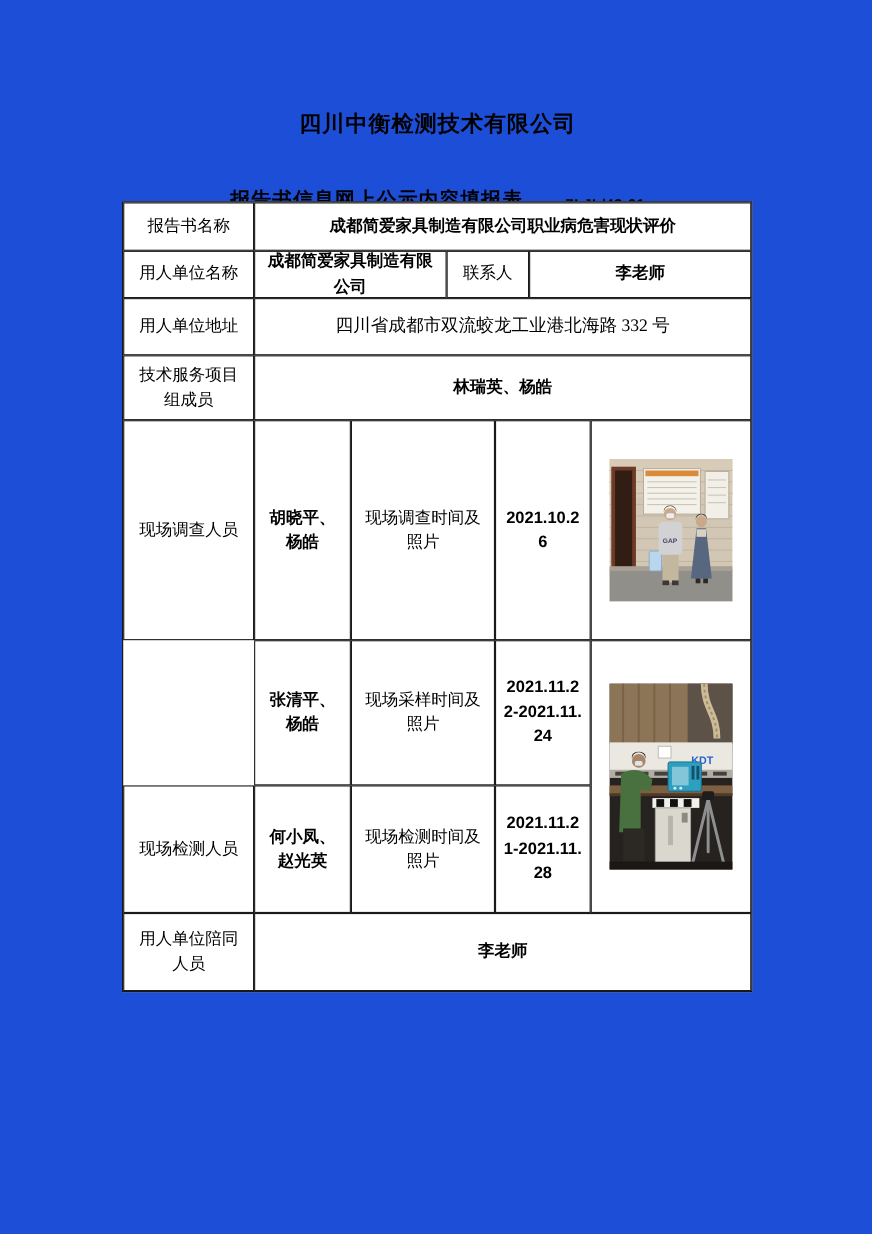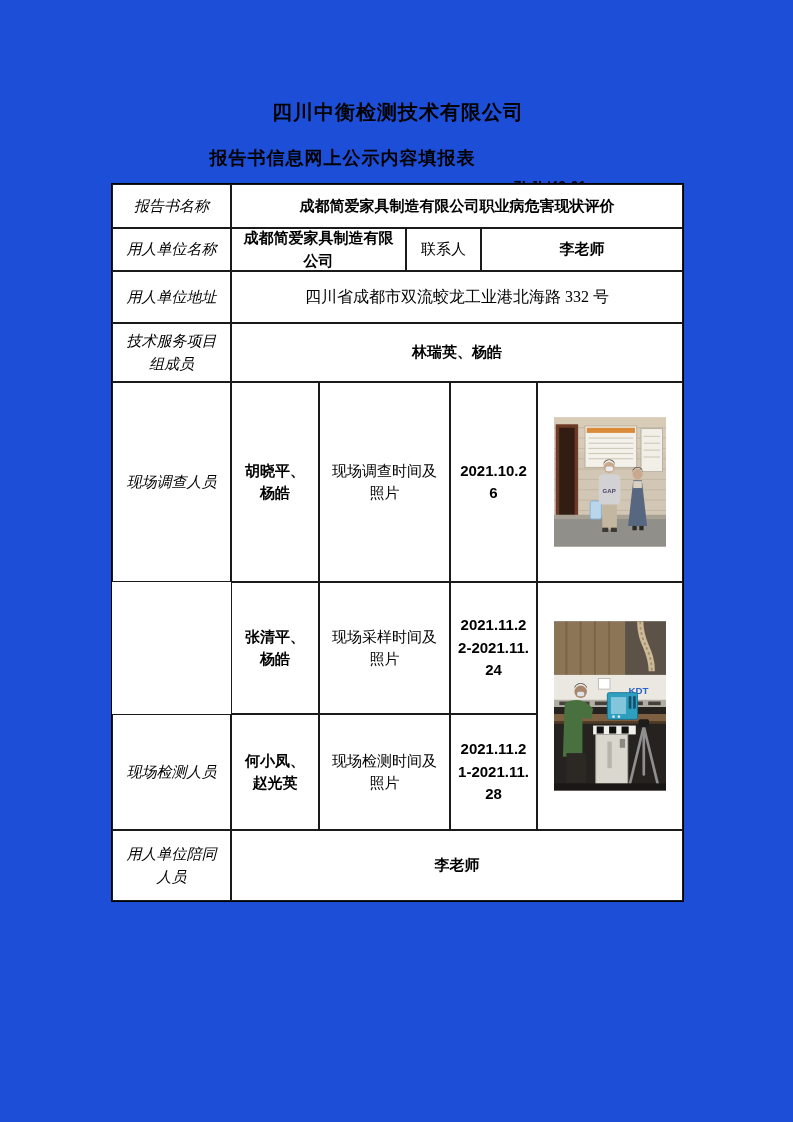--- a/index.html
+++ b/index.html
@@ -7,40 +7,40 @@
     position:relative; width:793px; height:1122px; margin:0 auto;
     background:#1d4ed8; overflow:hidden;
     font-family:"Liberation Sans", sans-serif; color:#000;
   }
   .doc-title {
     position:absolute; top:99px; left:33px; width:730px;
     text-align:center; font-size:20px; font-weight:bold; letter-spacing:1px;
   }
   .subtitle-row {
     position:absolute; top:146px; left:33px; width:730px;
-    display:flex; justify-content:center; align-items:flex-start; gap:38px;
+    display:flex; justify-content:center; align-items:flex-end; gap:38px;
   }
   .form-title { font-size:18px; font-weight:bold; letter-spacing:1px; }
   .form-code  { font-size:13px; font-weight:bold; letter-spacing:0.5px; padding-top:4px;margin-top:28px; }
 
   .report-table {
     position:absolute; left:111px; top:183px;
     display:grid;
     grid-template-columns:119px 88px 87px 44px 31px 56px 146px;
     grid-template-rows:44px 43px 52px 59px 200px 132px 116px 71px;
     border:1.5px solid #000;
     background:#fff;
   }
   .cell {
     border:1px solid #1a1a1a; box-sizing:border-box;
     display:flex; align-items:center; justify-content:center;
     text-align:center; font-size:15px; line-height:1.5; overflow:hidden;
   }
   .bold { font-weight:bold; }
-  .lbl  { padding:12px 12px;font-style:italic; }
+  .lbl  { padding:12px 12px; }
   .names{ padding:0 12px; font-weight:bold; }
   .tlabel{ padding:0 8px; }
   .date { padding:0 6px; font-weight:bold; word-break:break-all; }
   .addr { font-family:"Liberation Serif", serif; font-size:16px; padding:0 10px; }
   .val  { padding:0 10px; }
   .photo-cell { padding:16px; }
 
   
   .r1{grid-row:1} .r2{grid-row:2} .r3{grid-row:3} .r4{grid-row:4}
   .r5{grid-row:5} .r6{grid-row:6} .r7{grid-row:7} .r8{grid-row:8}

